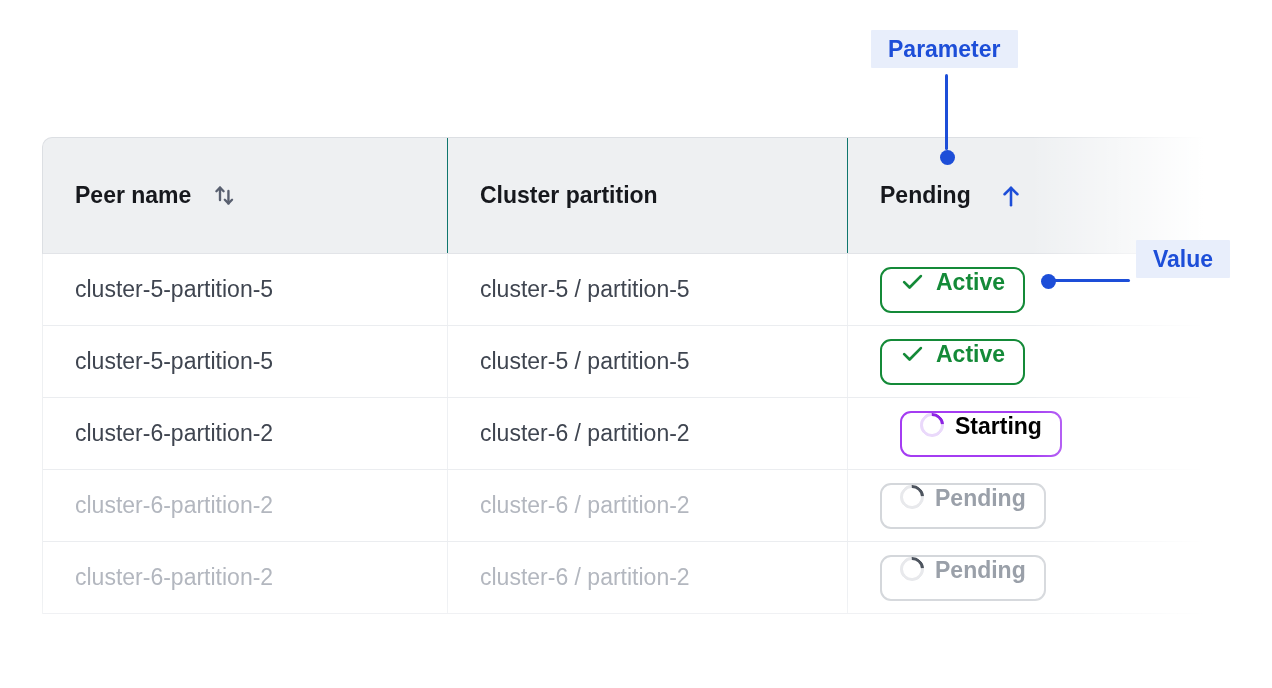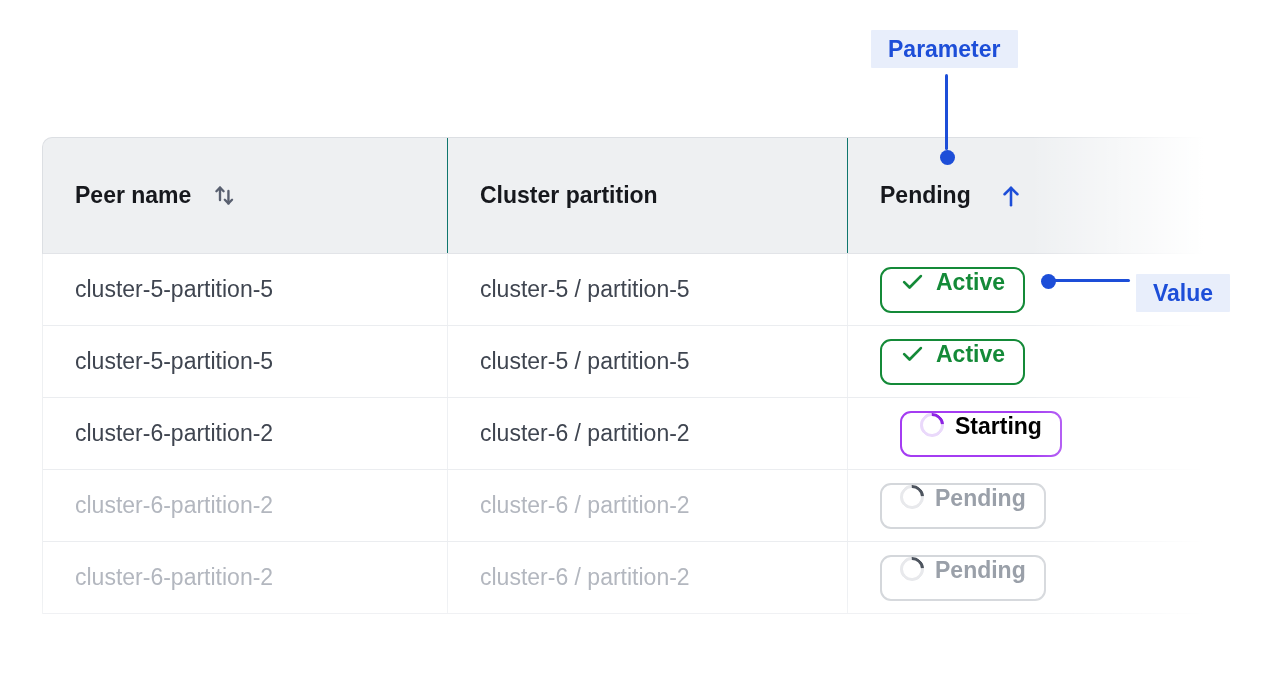--- a/index.html
+++ b/index.html
@@ -121,21 +121,21 @@
     background: var(--accent-blue, #1d4ed8);
   }
   .ann-dot-param { left: 940px; top: 150px; }
   .ann-dot-value { left: 1041px; top: 274px; }
   .ann-hline {
     left: 1053px; top: 279px; width: 77px; height: 3px;
     background: var(--accent-blue, #1d4ed8);
     border-radius: 2px;
   }
   .ann-pill-param { left: 871px; top: 30px; }
-  .ann-pill-value { left: 1136px; top: 274px; }
+  .ann-pill-value { left: 1136px; top: 240px; }
 </style>
 </head>
 <body>
 
 <div class="stage">
 
   <div class="table">
     <div class="thead">
       <div class="th">
         <span>Peer name</span>

